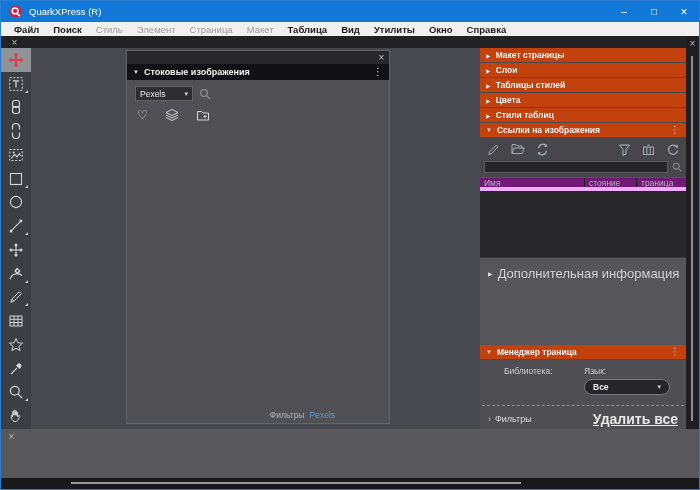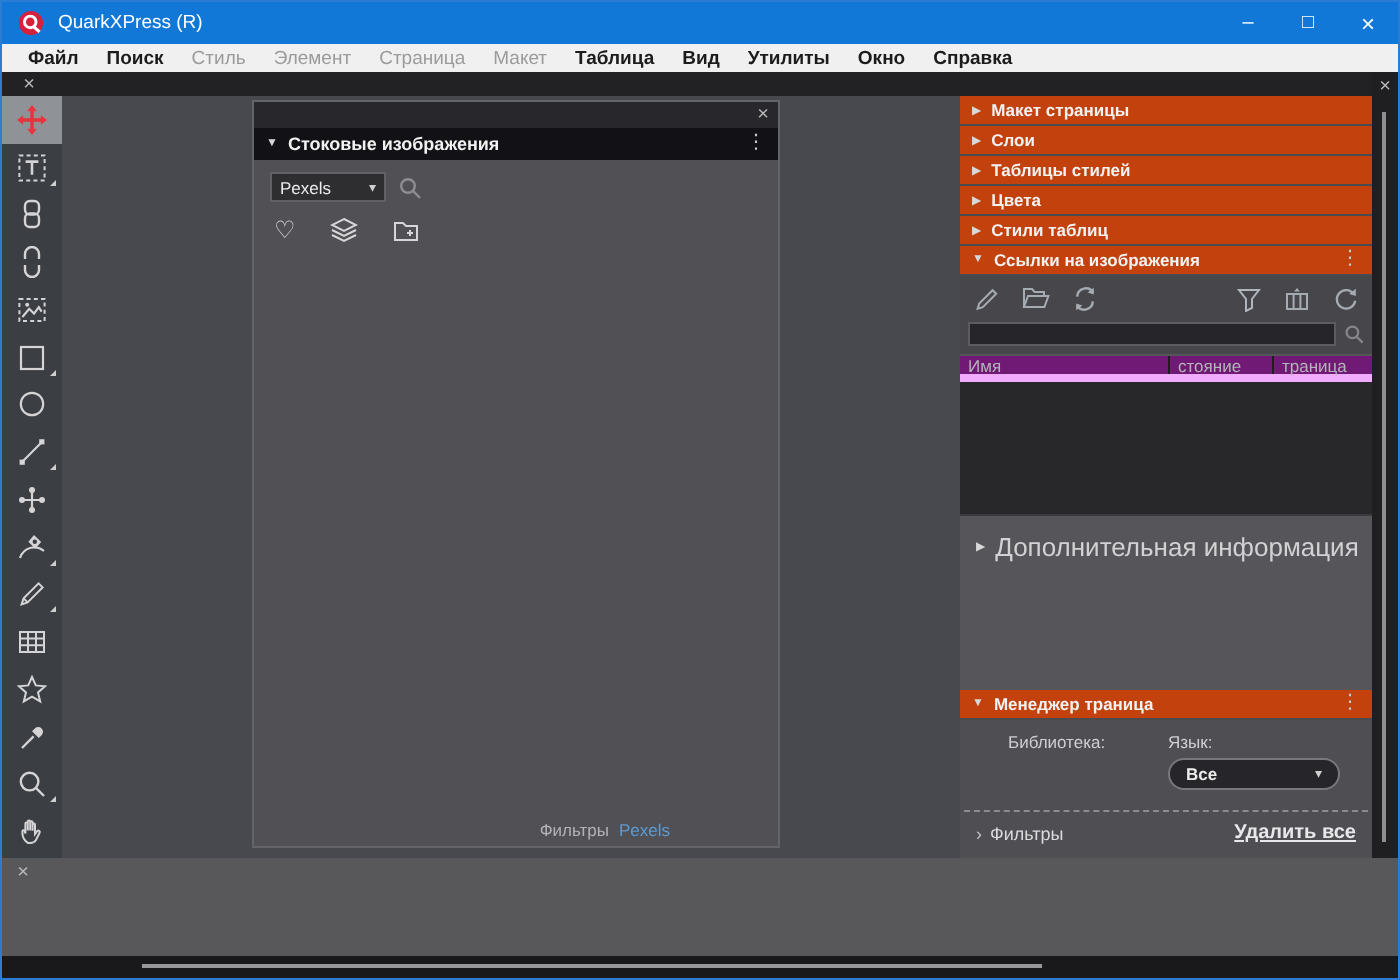--- a/index.html
+++ b/index.html
@@ -94,21 +94,21 @@
   .fm-label.lib { left:24px; } .fm-label.lang { left:104px; }
   .dd { position:absolute; top:19px; height:16px; border-radius:8px; background:#26262a;
         border:1px solid #77777c; display:flex; align-items:center; padding:0 8px;
         color:#eaeaea; font-size:8.5px; }
   .dd .chev { margin-left:auto; color:#cfcfcf; font-size:7px; }
   .dd.lib { left:8px; width:88px; } .dd.lang { left:104px; width:86px;font-weight:bold; }
   .fm-sep { position:absolute; left:2px; right:2px; top:45px; border-top:1px dashed #8c8c90; }
   .fm-bottom { position:absolute; left:8px; right:8px; top:51px; display:flex; align-items:center; }
   .filters { color:#dcdcde; font-size:9px; display:flex; gap:4px; align-items:center; }
   .filters .chv { color:#c9c9cb; }
-  .delete-all { margin-left:auto; color:#e8e8ea; font-size:10px; font-weight:bold;
+  .delete-all { margin-left:auto; color:#e8e8ea; font-size:14px; font-weight:bold;
                 text-decoration:underline; }
 
   
   .scrollstrip { position:absolute; right:0; top:0; bottom:0; width:13px; background:#1f1f21; }
   .scrollstrip .xbtn { position:absolute; right:1px; top:2px; }
   .v-thumb { position:absolute; left:5px; top:20px; bottom:8px; width:2px; background:#8f8f93; }
 
   
   .bottom-strip { position:absolute; left:0; top:428px; right:0; height:49px; background:#58585b; }
   .bottom-strip .xbtn { position:absolute; left:5px; top:2px; }

